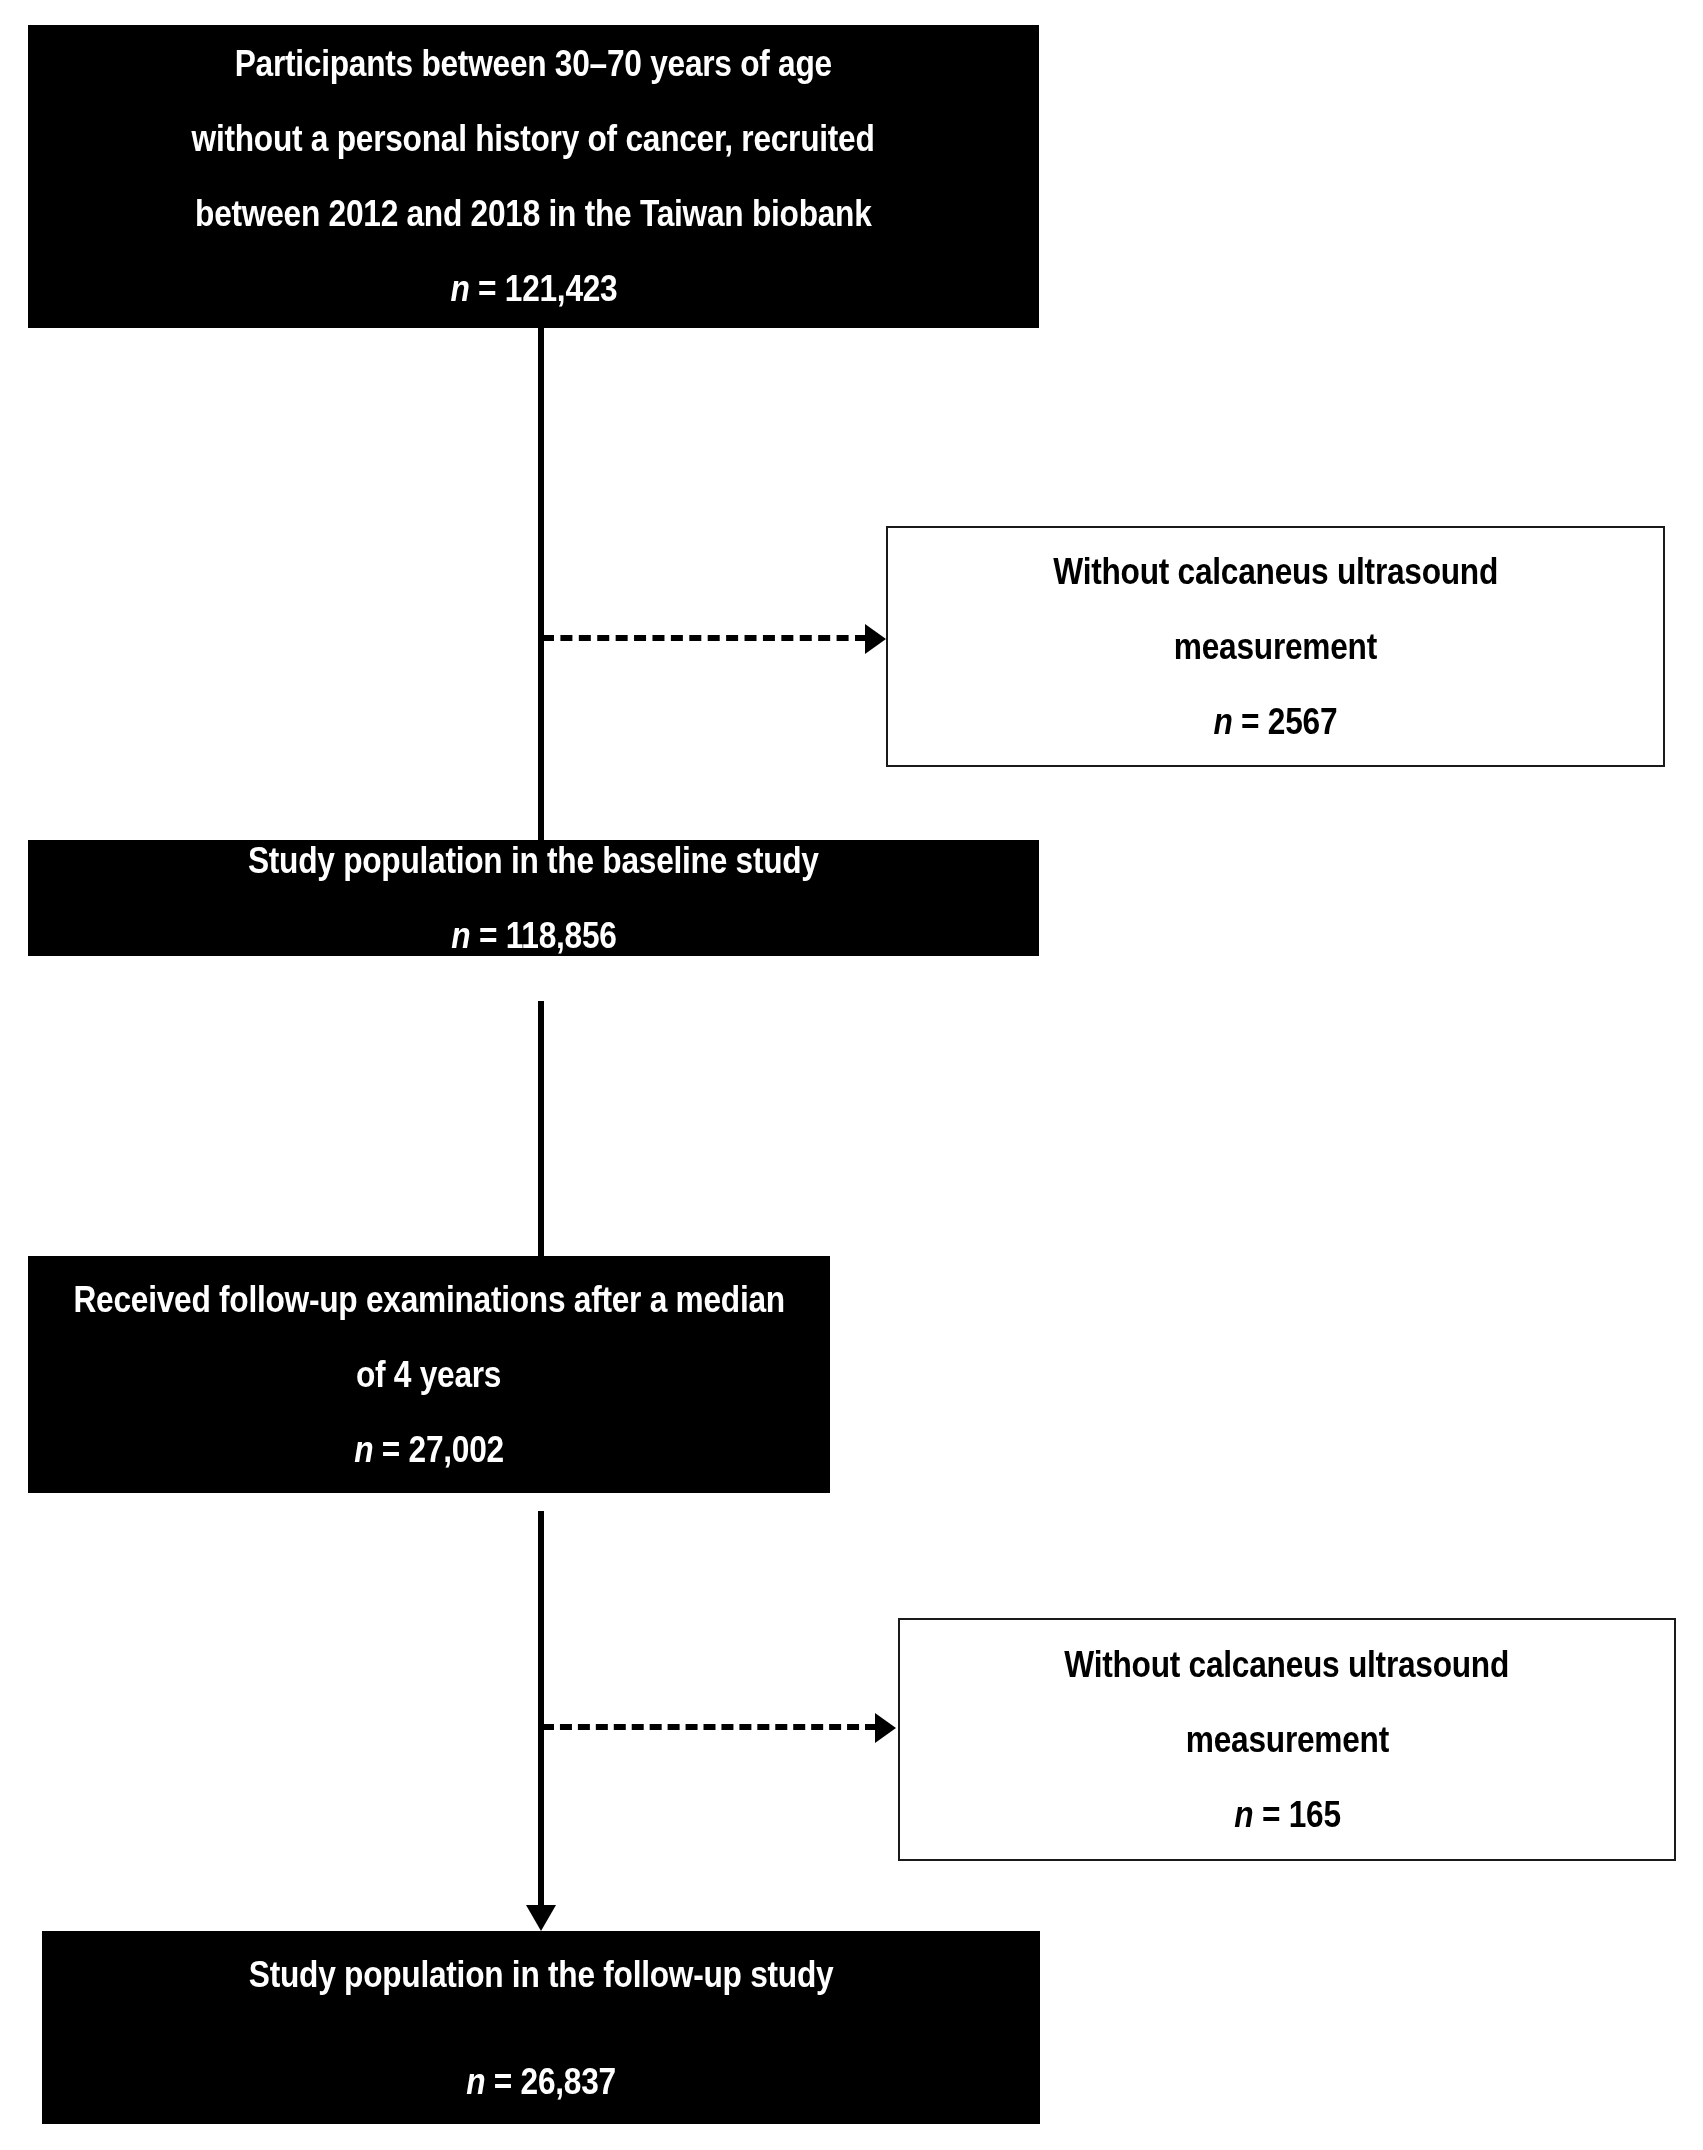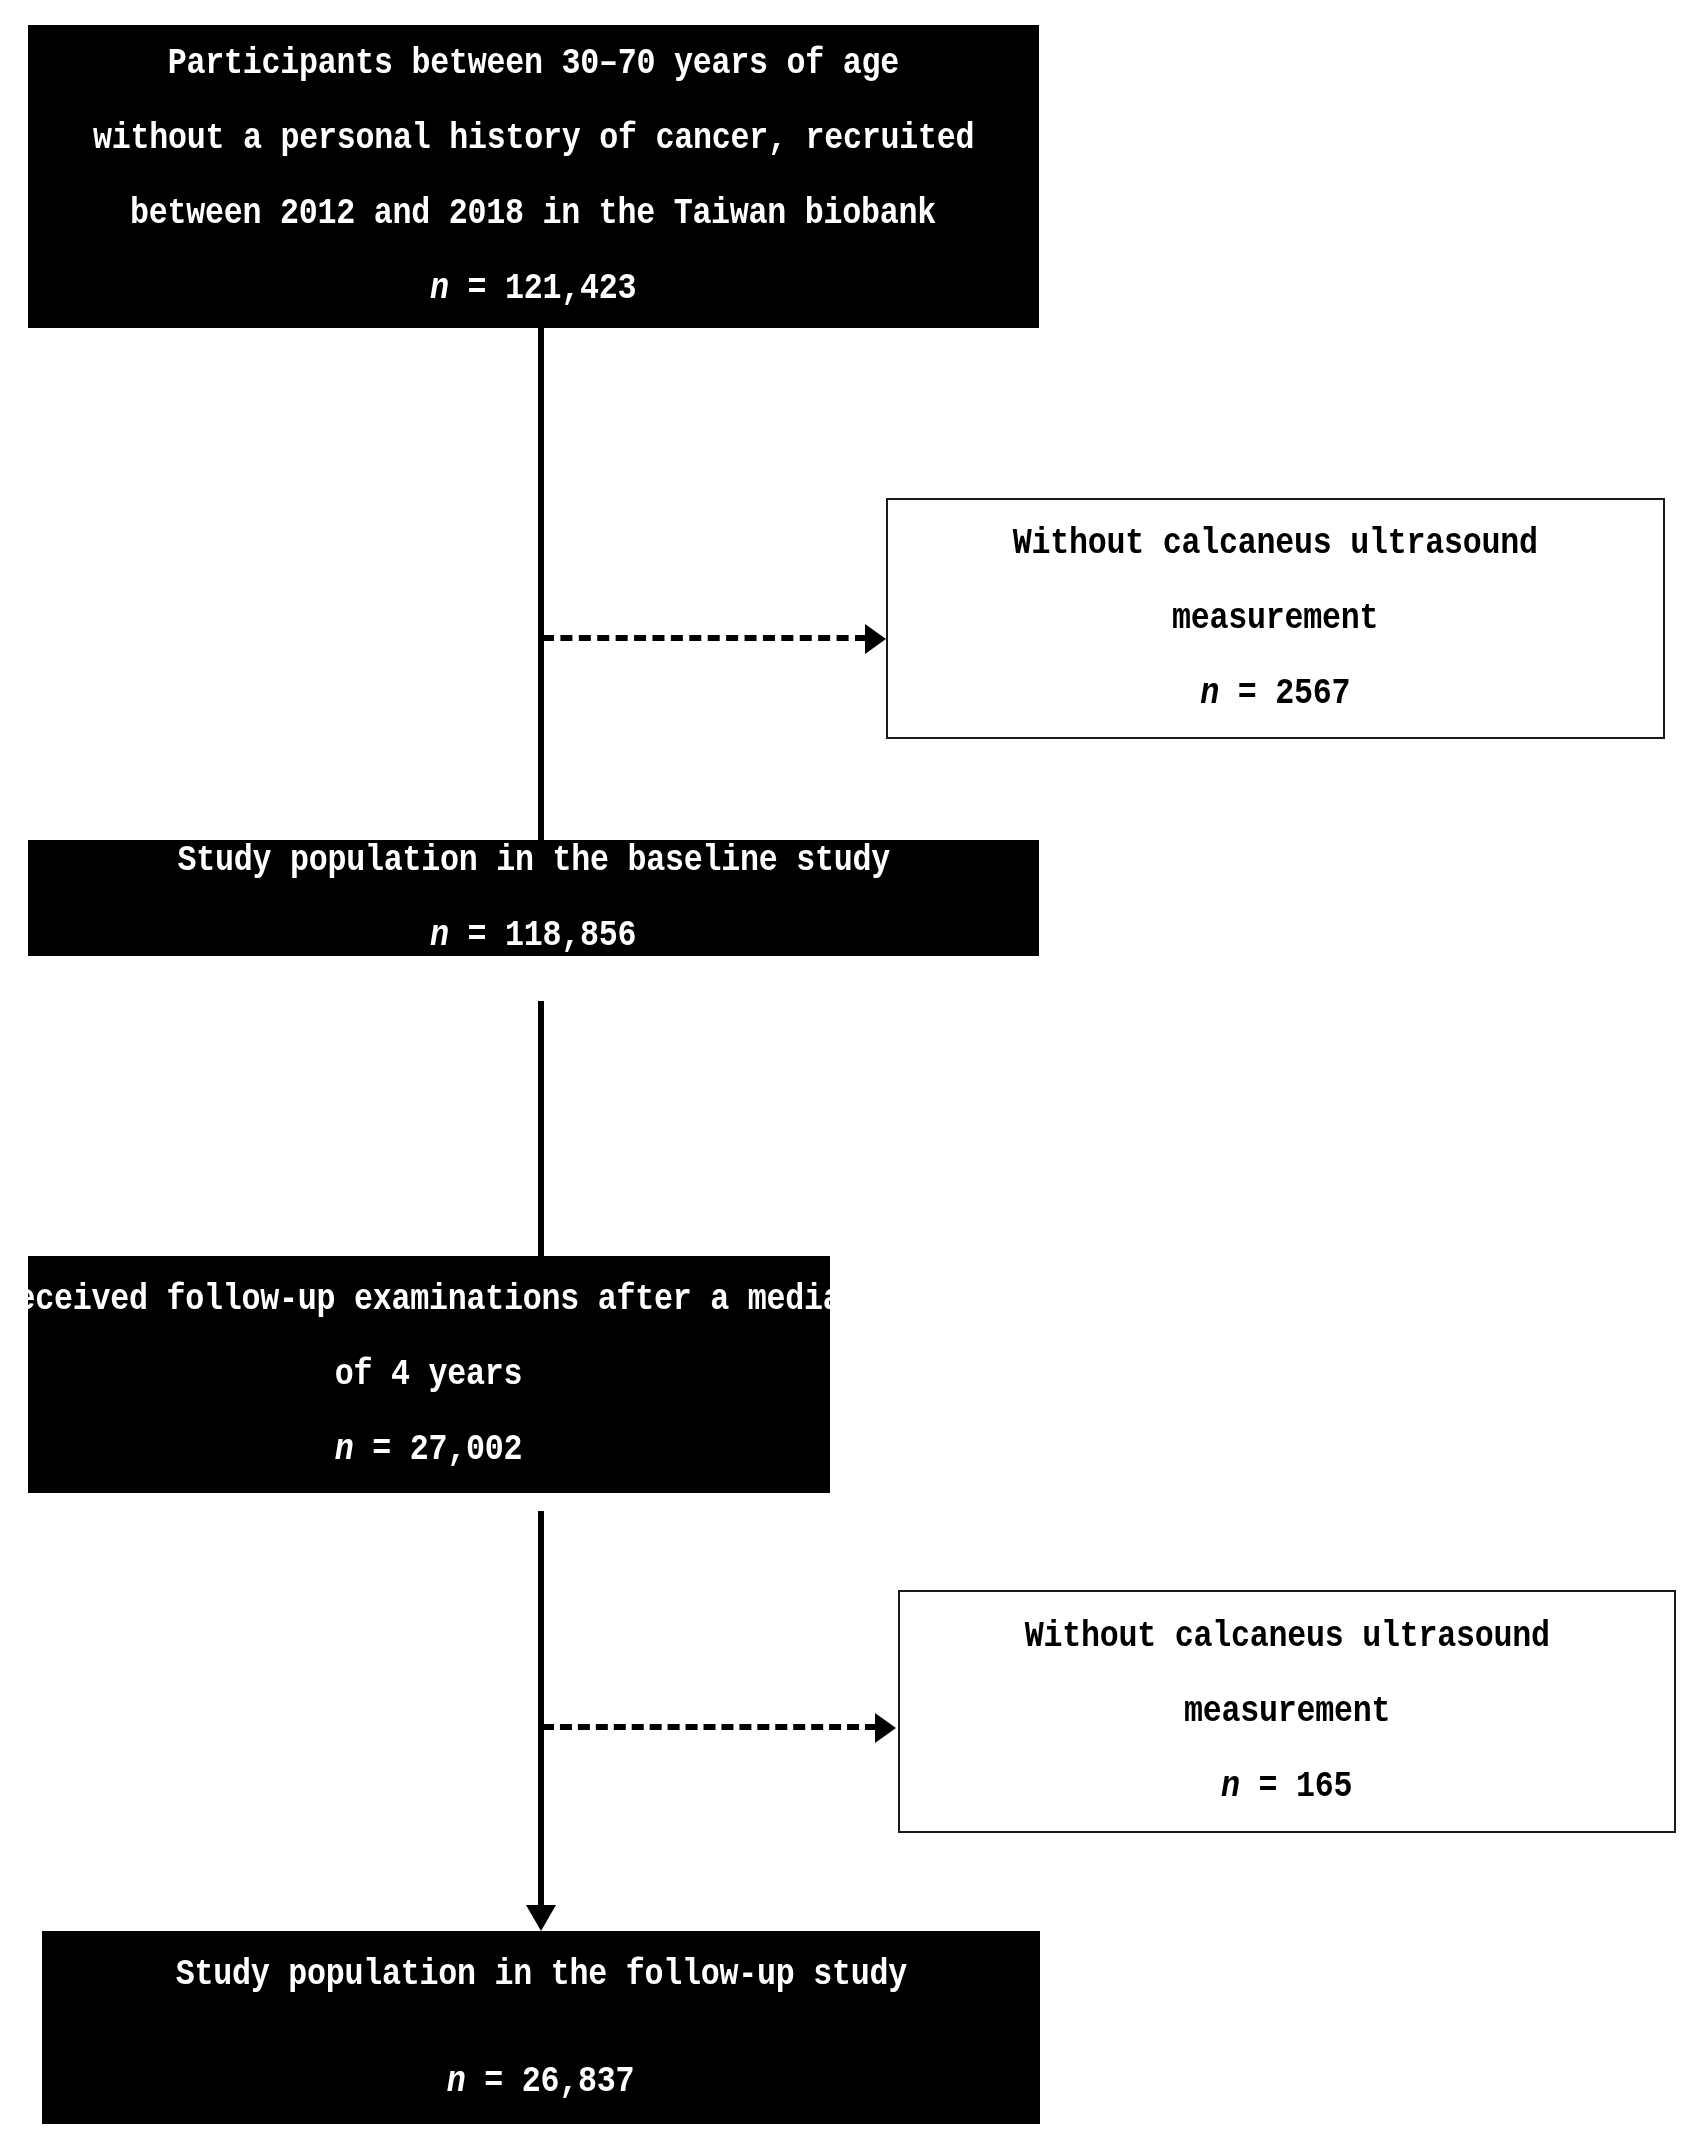--- a/index.html
+++ b/index.html
@@ -6,21 +6,21 @@
     margin: 0;
     padding: 0;
     background: #ffffff;
   }
   #canvas {
     position: relative;
     width: 1704px;
     height: 2151px;
     background: #ffffff;
     overflow: hidden;
-    font-family: Liberation Mono, monospace;
+    font-family: Liberation Sans, sans-serif;
   }
 
   .node {
     position: absolute;
     box-sizing: border-box;
     display: flex;
     flex-direction: column;
     align-items: center;
     justify-content: center;
     text-align: center;
@@ -29,20 +29,21 @@
   .node.filled {
     background: #000000;
     color: #ffffff;
     border: 0;
   }
 
   .node.outlined {
     background: #ffffff;
     color: #000000;
     border: 2.9px solid #1a1a1a;
+    margin-top: 28px;
   }
 
   .node .line {
     display: block;
     white-space: nowrap;
     font-weight: 700;
     font-size: 36px;
     line-height: 75px;
     letter-spacing: -0.3px;
     transform: scaleX(0.88);

